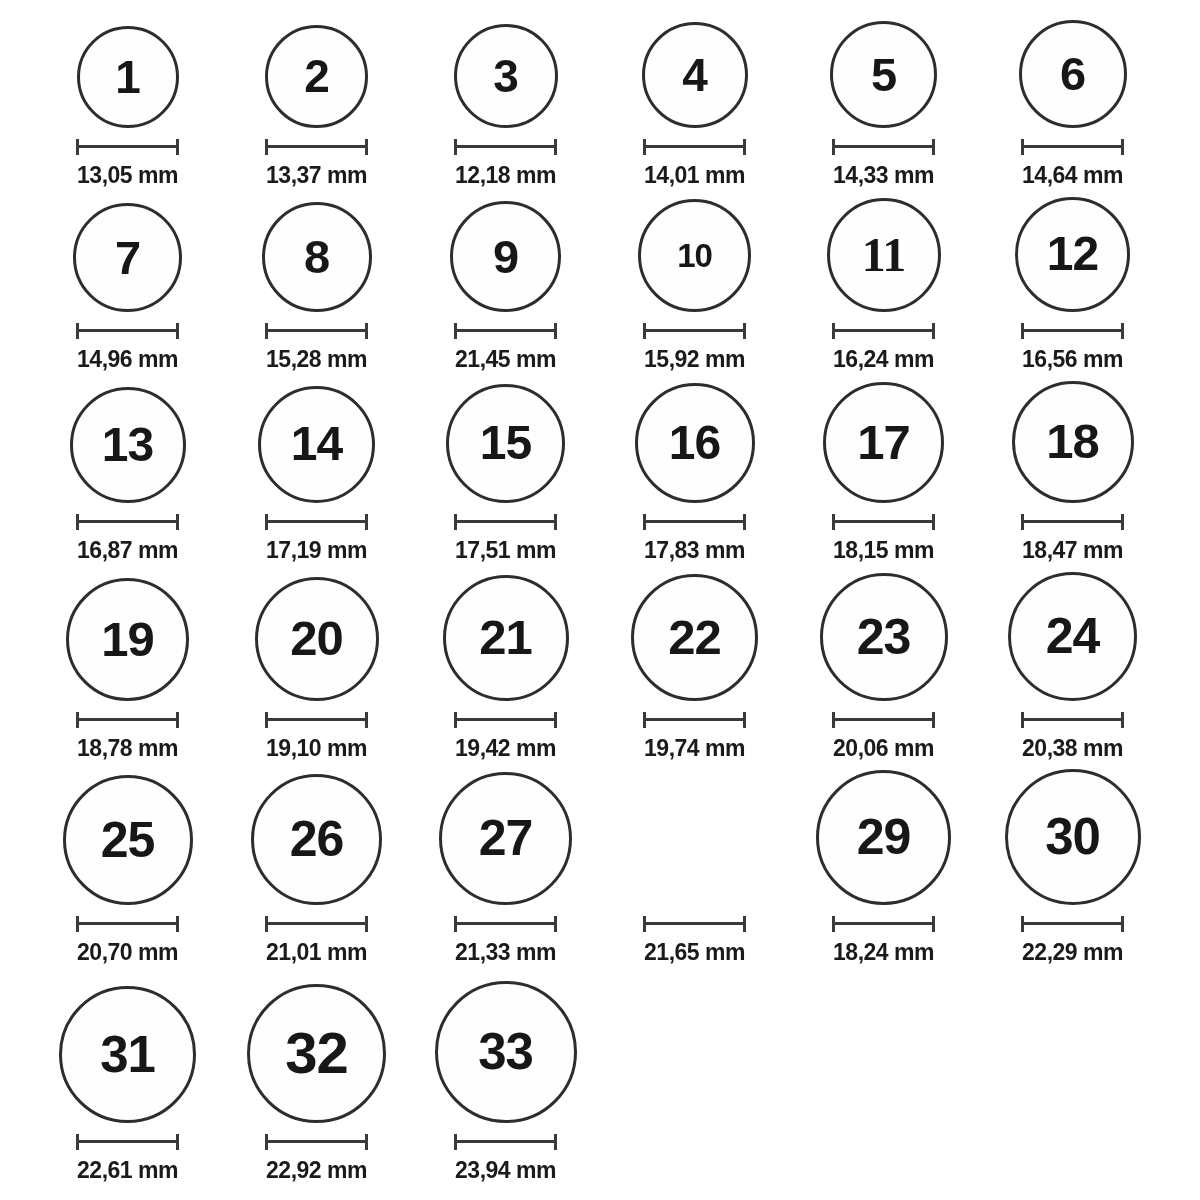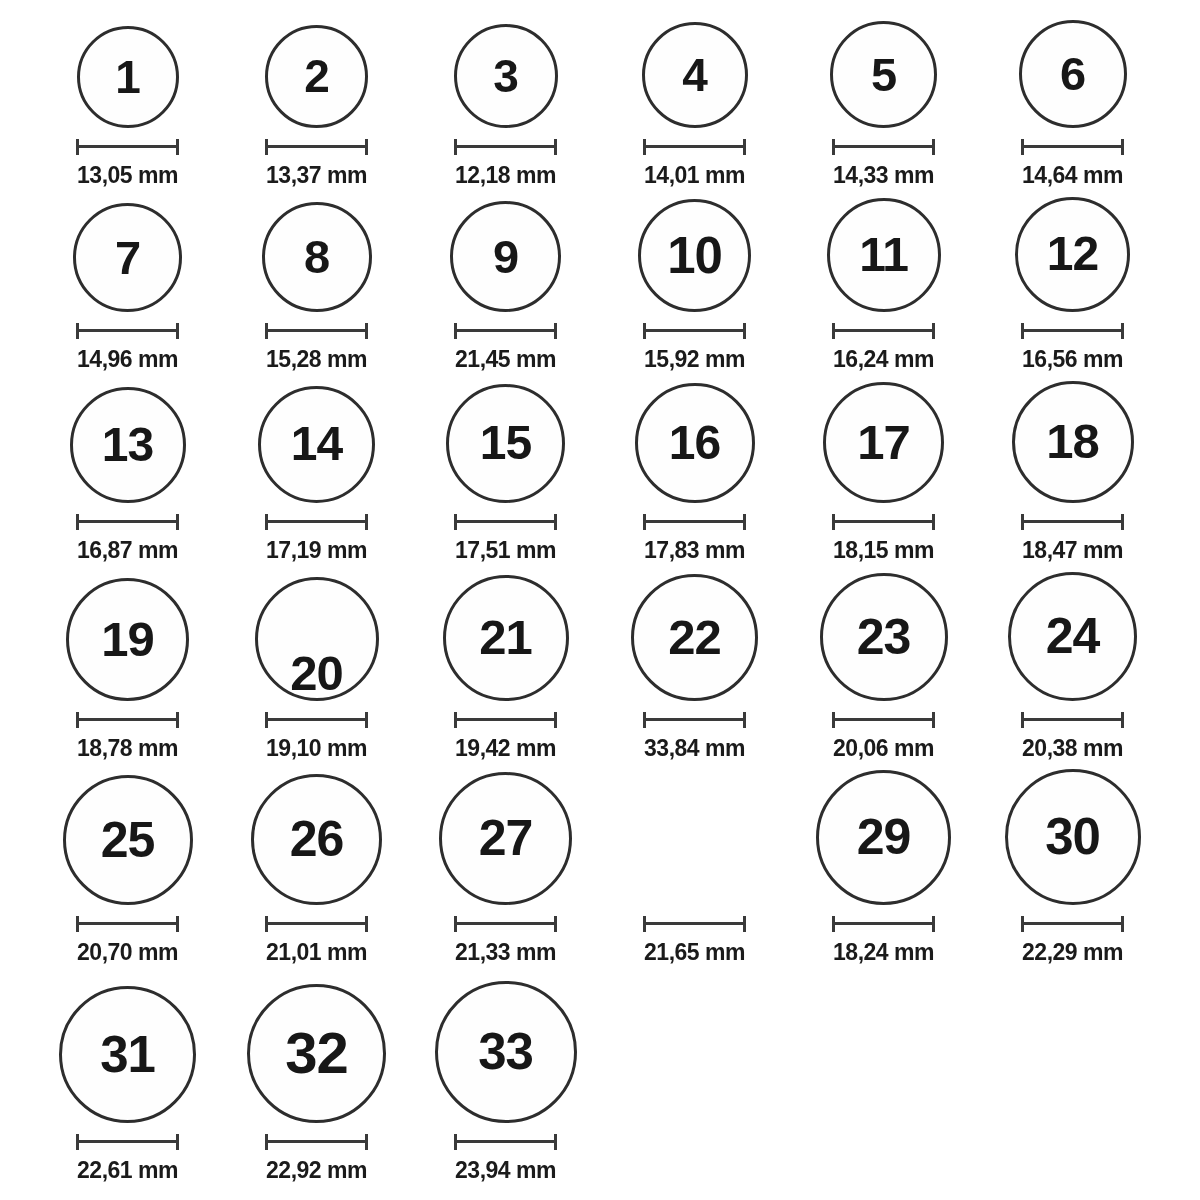--- a/index.html
+++ b/index.html
@@ -145,28 +145,28 @@
   <div class="cell">
     <div class="circle" style="width: 111px; height: 111px;">
       <span class="num" style="font-size: 47px;">9</span>
     </div>
     <div class="mline"></div>
     <div class="label">21,45 mm</div>
   </div>
 
   <div class="cell">
     <div class="circle" style="width: 113px; height: 113px;">
-      <span class="num" style="font-size: 51px;">10</span>
+      <span class="num" style="font-size: 33px;">10</span>
     </div>
     <div class="mline"></div>
     <div class="label">15,92 mm</div>
   </div>
 
   <div class="cell">
-    <div class="circle" style="width: 114px; height: 114px;">
+    <div class="circle" style="width: 114px; height: 114px; font-family: Liberation Serif, serif;">
       <span class="num" style="font-size: 48px;">11</span>
     </div>
     <div class="mline"></div>
     <div class="label">16,24 mm</div>
   </div>
 
   <div class="cell">
     <div class="circle" style="width: 115px; height: 115px;">
       <span class="num" style="font-size: 48px;">12</span>
     </div>
@@ -224,41 +224,41 @@
 
   <div class="cell">
     <div class="circle" style="width: 123px; height: 123px;">
       <span class="num" style="font-size: 49px;">19</span>
     </div>
     <div class="mline"></div>
     <div class="label">18,78 mm</div>
   </div>
 
   <div class="cell">
-    <div class="circle" style="width: 124px; height: 124px; align-items: flex-end;">
+    <div class="circle" style="width: 124px; height: 124px;">
       <span class="num" style="font-size: 49px;">20</span>
     </div>
     <div class="mline"></div>
     <div class="label">19,10 mm</div>
   </div>
 
   <div class="cell">
     <div class="circle" style="width: 126px; height: 126px;">
       <span class="num" style="font-size: 49px;">21</span>
     </div>
     <div class="mline"></div>
     <div class="label">19,42 mm</div>
   </div>
 
   <div class="cell">
     <div class="circle" style="width: 127px; height: 127px;">
       <span class="num" style="font-size: 49px;">22</span>
     </div>
     <div class="mline"></div>
-    <div class="label">33,84 mm</div>
+    <div class="label">19,74 mm</div>
   </div>
 
   <div class="cell">
     <div class="circle" style="width: 128px; height: 128px;">
       <span class="num" style="font-size: 50px;">23</span>
     </div>
     <div class="mline"></div>
     <div class="label">20,06 mm</div>
   </div>
 

